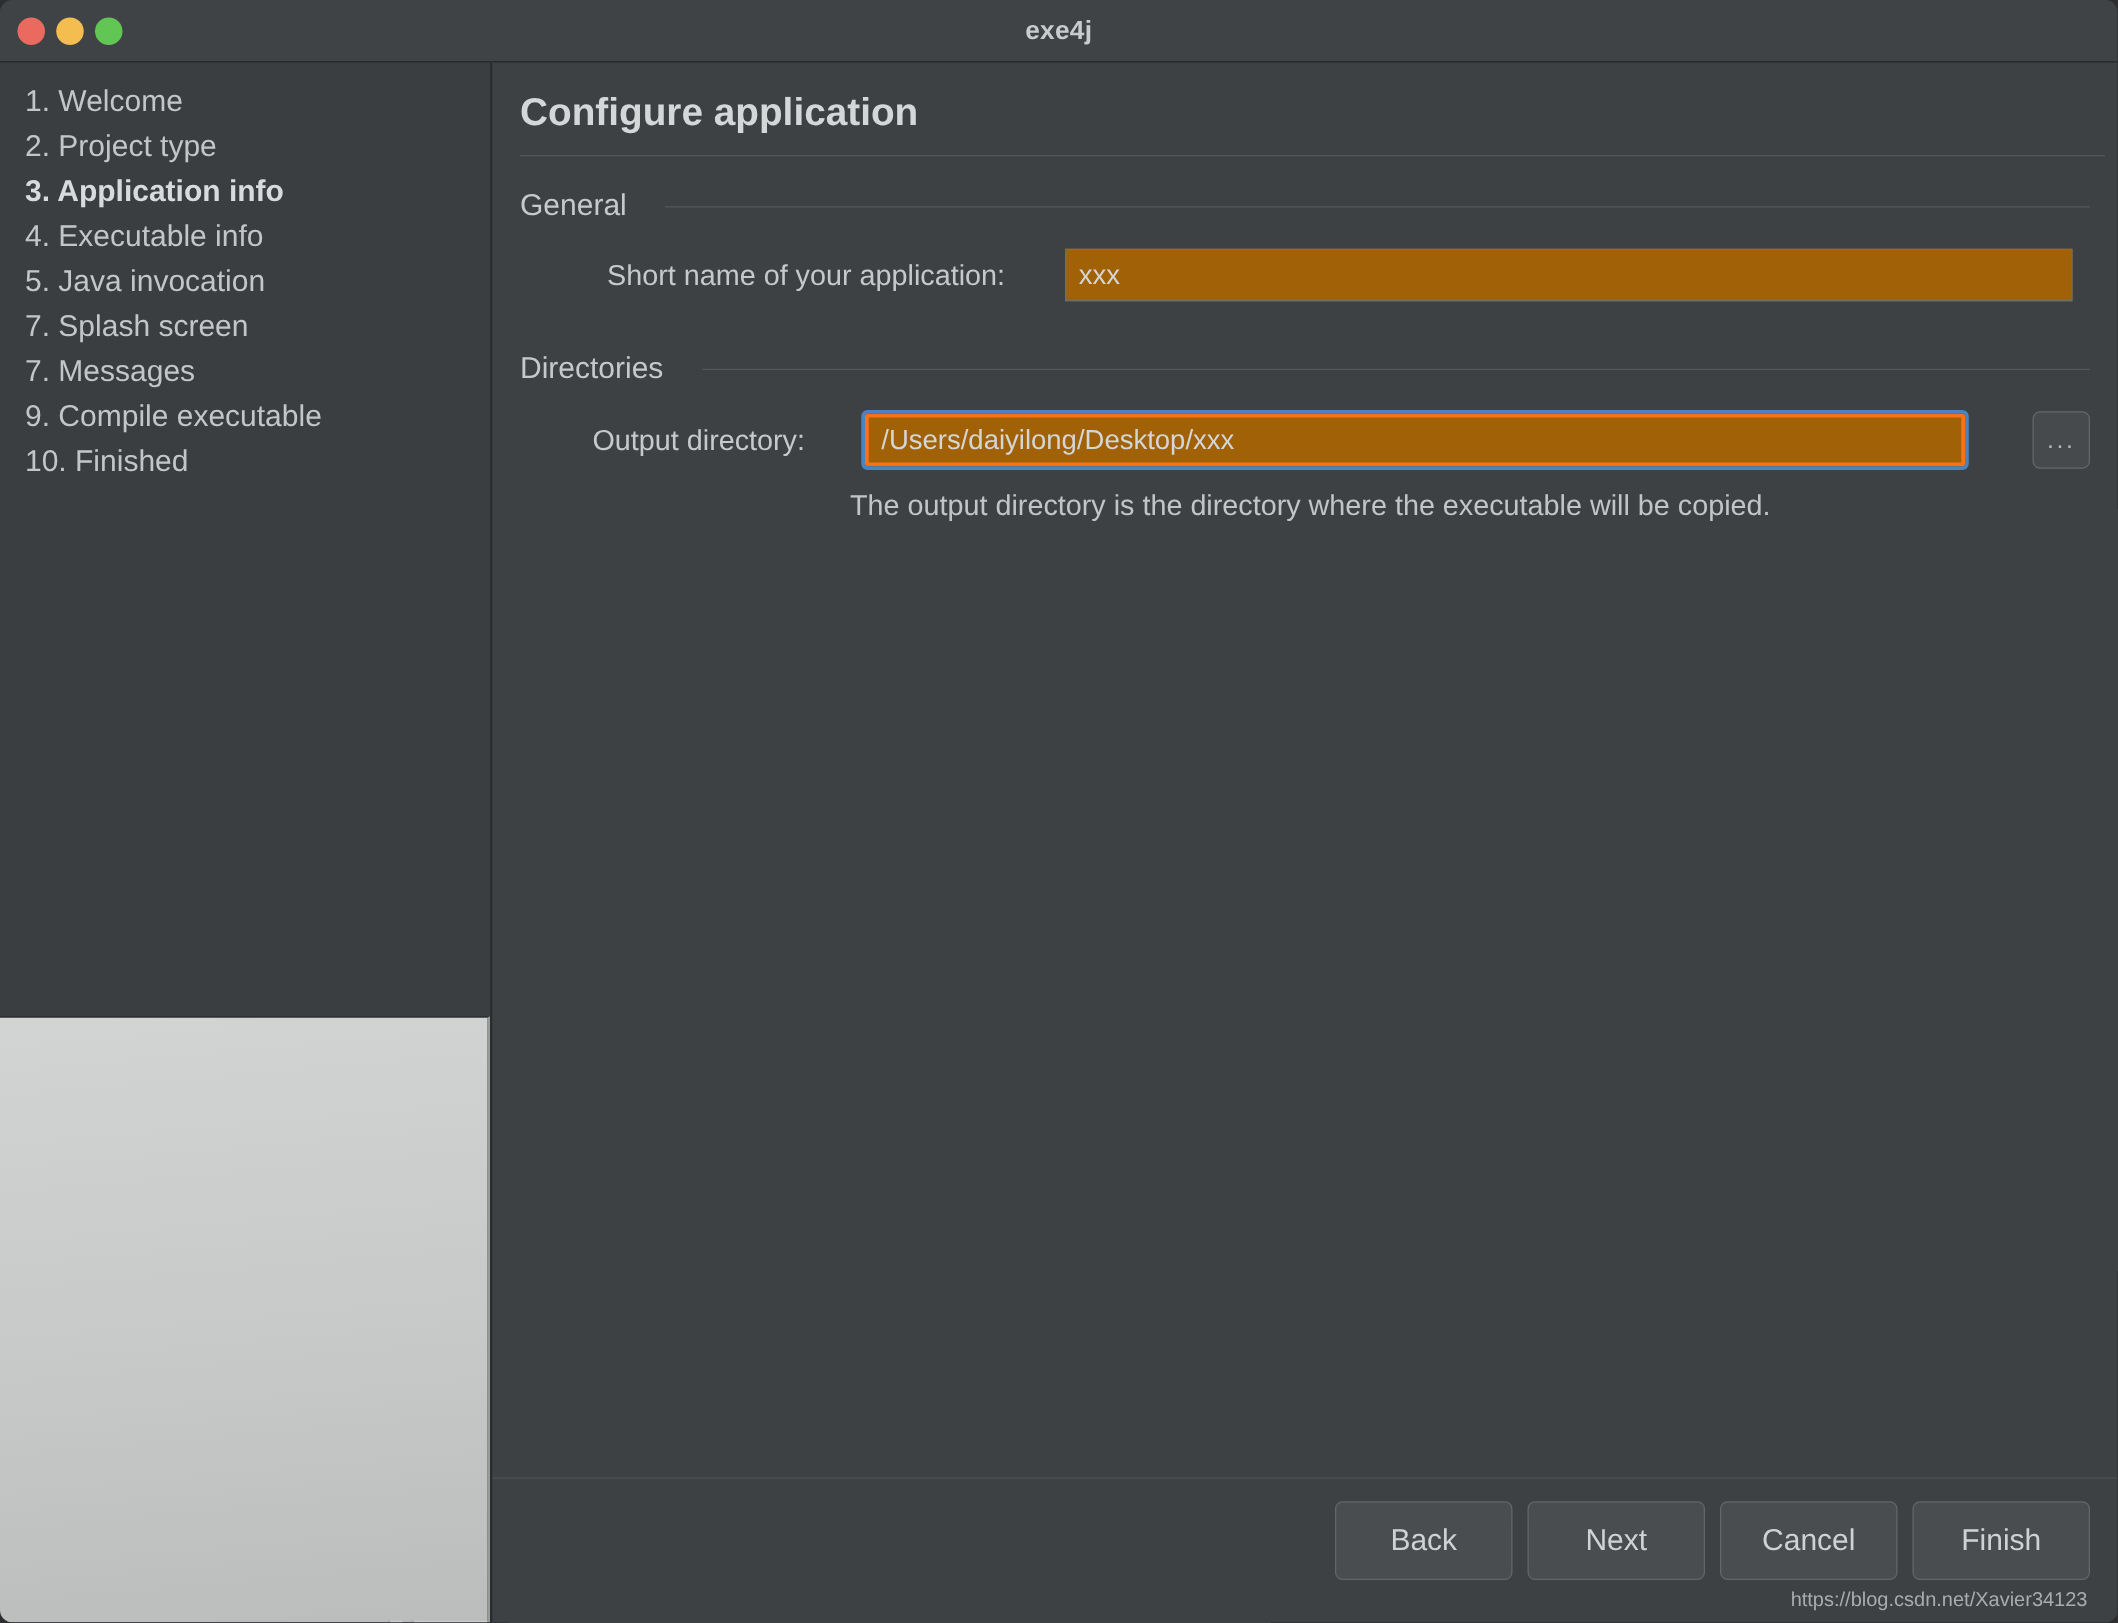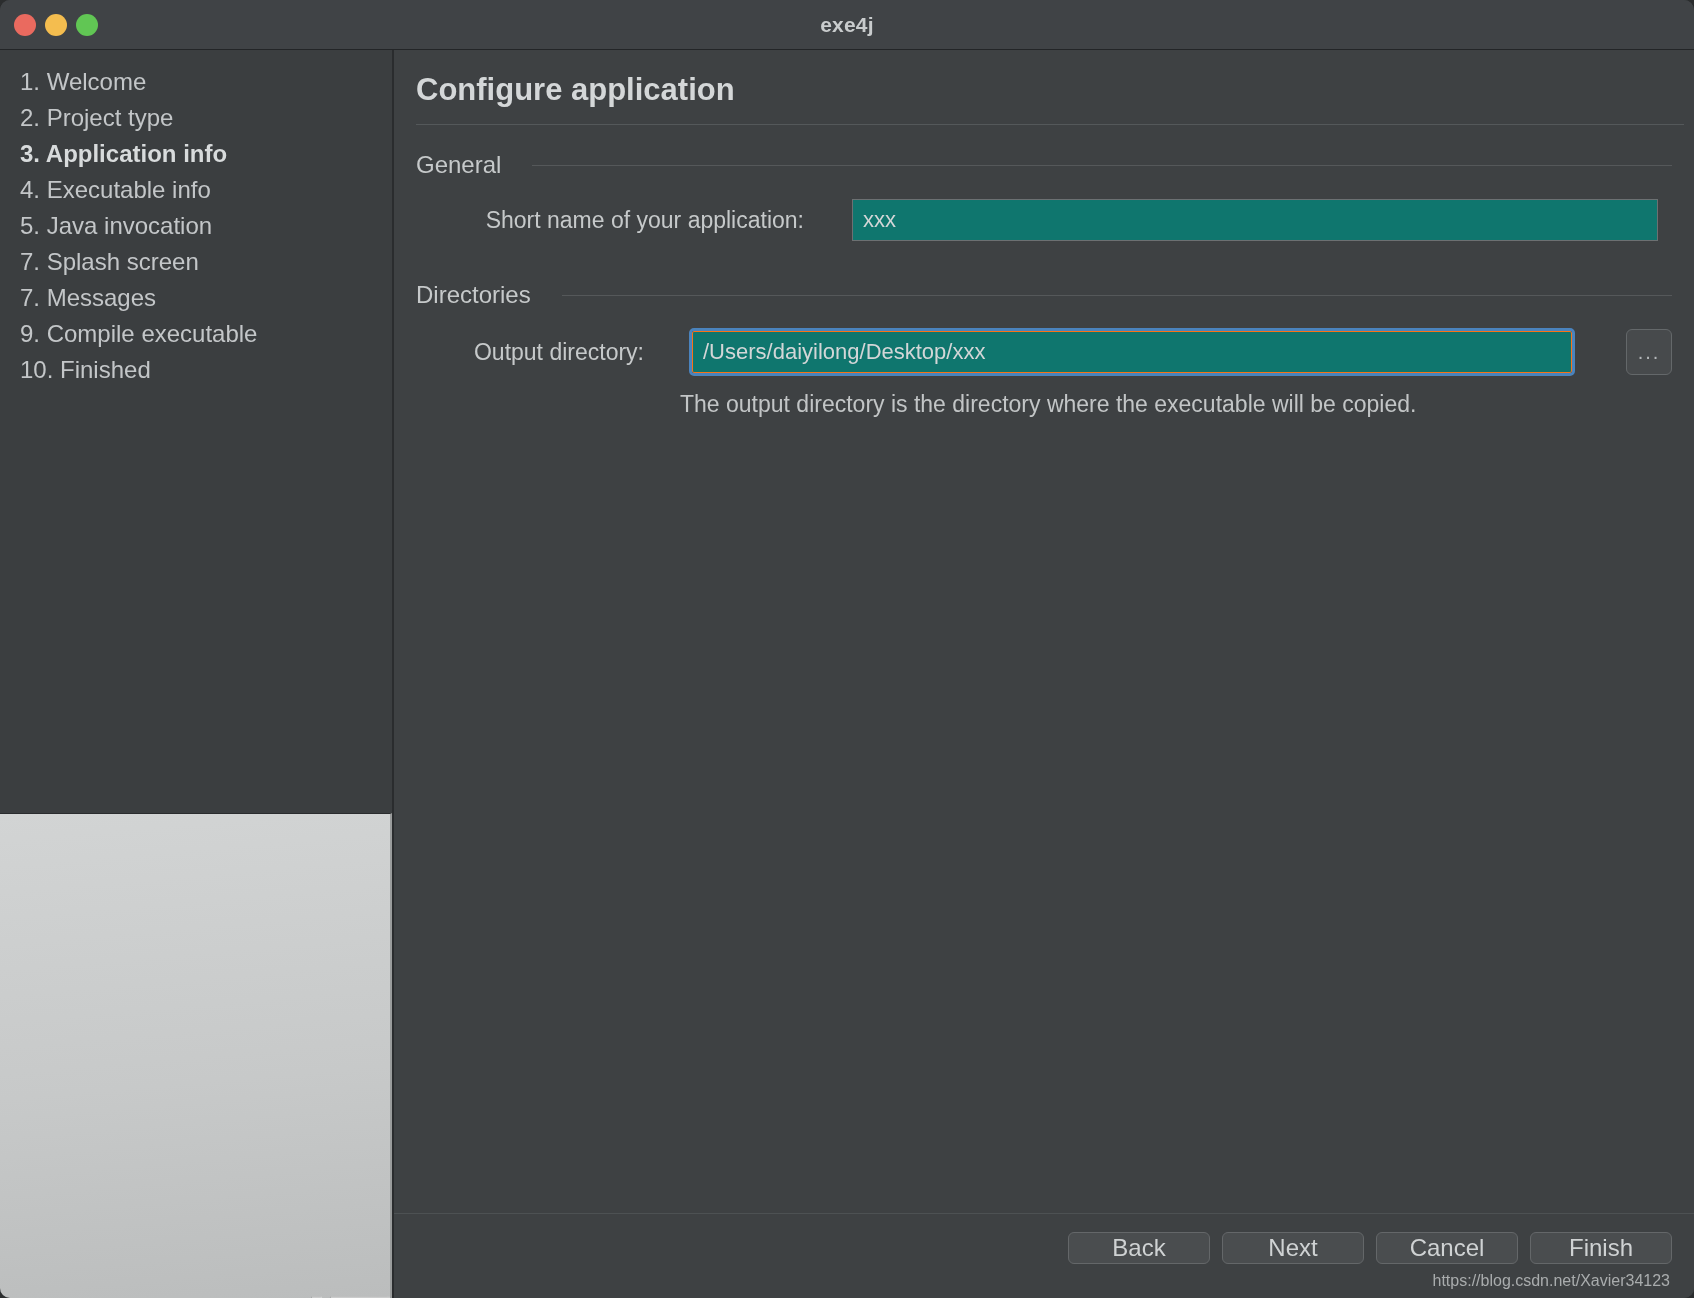--- a/index.html
+++ b/index.html
@@ -175,33 +175,33 @@
     color: #c6c9ca;
     text-align: right;
     white-space: nowrap;
     padding-right: 12px;
   }
   .label-short { width: 400px; }
   .label-out   { width: 240px; }
 
   .text-input {
     height: 42px;
-    background: #0f766e;
+    background: #a16207;
     border: 1px solid #6c7072;
     color: #d3d6d7;
     font-size: 22px;
     font-family: "Liberation Sans", sans-serif;
     padding: 0 10px;
     outline: none;
   }
   .input-short { flex: 1 1 auto; margin-right: 14px; }
 
   .input-focus {
     flex: 1 1 auto;
-    border: 1px solid #f97316;
+    border: 3px solid #f97316;
     outline: 3px solid #4a83bd;
     outline-offset: 0px;
     border-radius: 2px;
   }
 
   .browse-btn {
     width: 46px;
     height: 46px;
     margin-left: 18px;
     background: #474a4c;
@@ -231,21 +231,21 @@
     display: flex;
     flex-direction: column;
     align-items: flex-end;
   }
   .button-row {
     display: flex;
     gap: 12px;
   }
   .btn {
     min-width: 142px;
-    height: 32px;
+    height: 63px;
     background: #4a4d4f;
     border: 1px solid #646769;
     border-radius: 6px;
     color: #cfd2d3;
     font-size: 24px;
     font-family: "Liberation Sans", sans-serif;
     cursor: pointer;
     padding: 0 14px;
   }
   .watermark {

